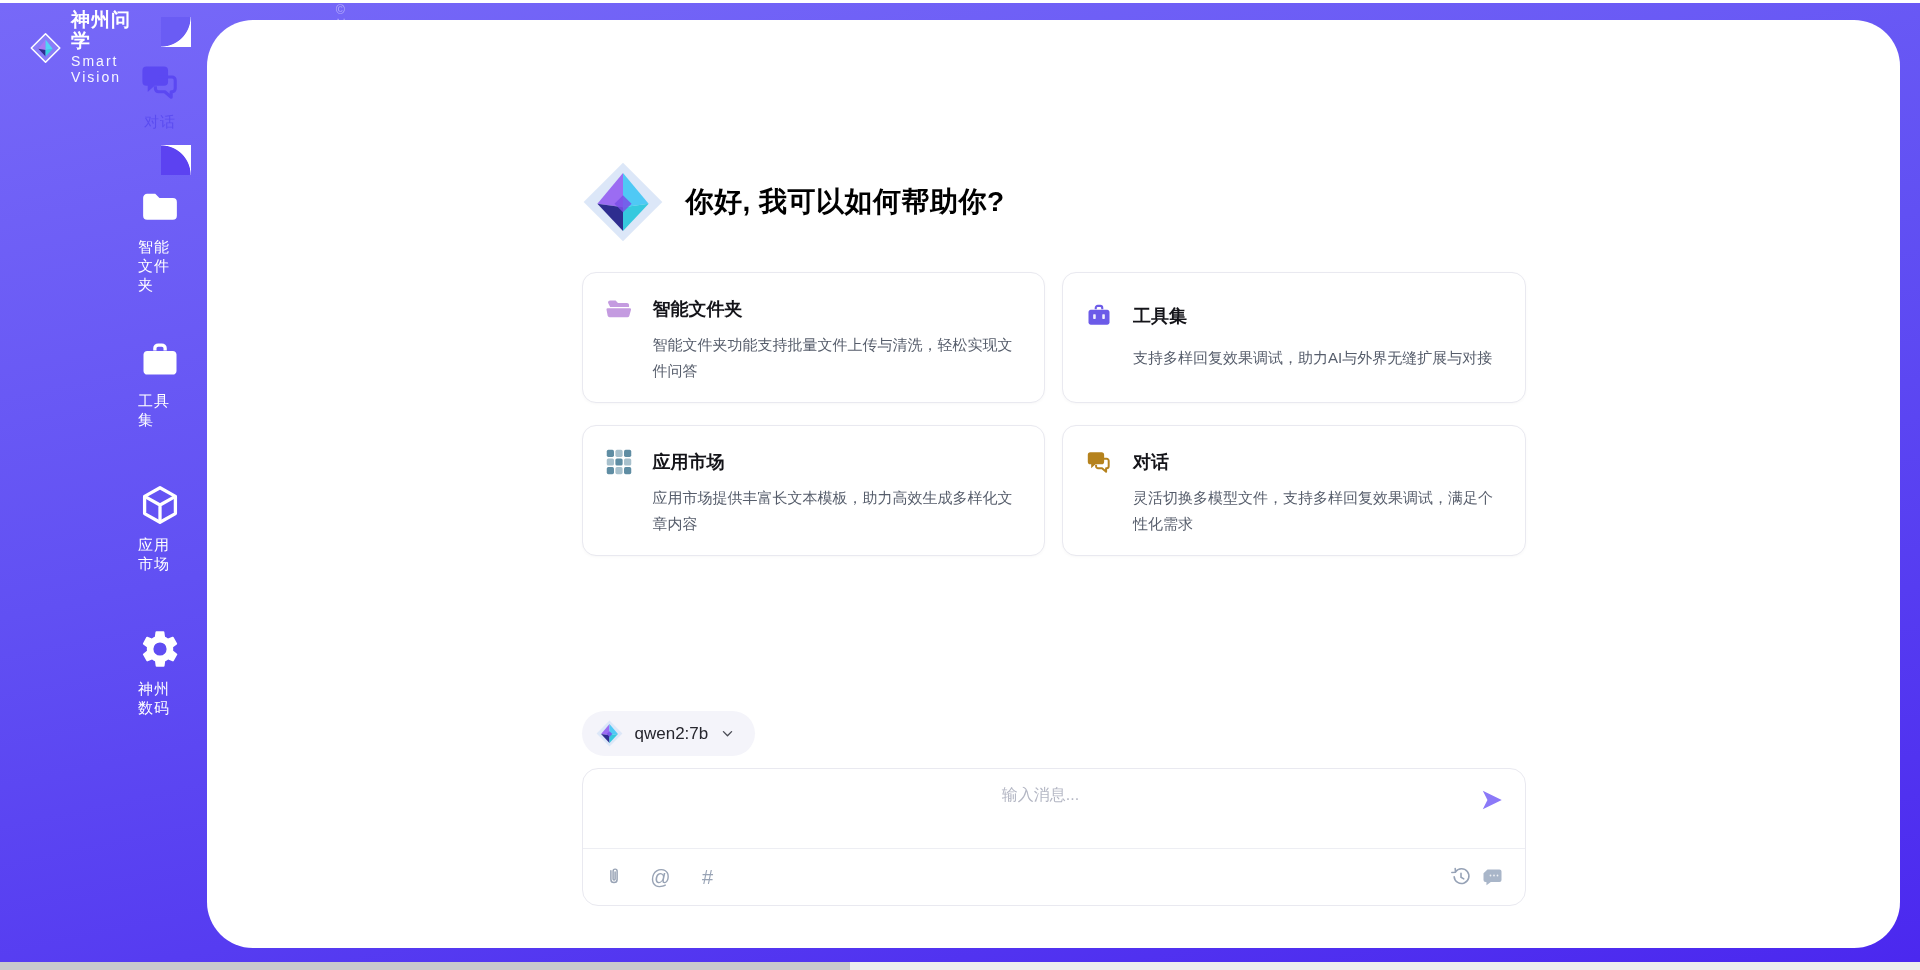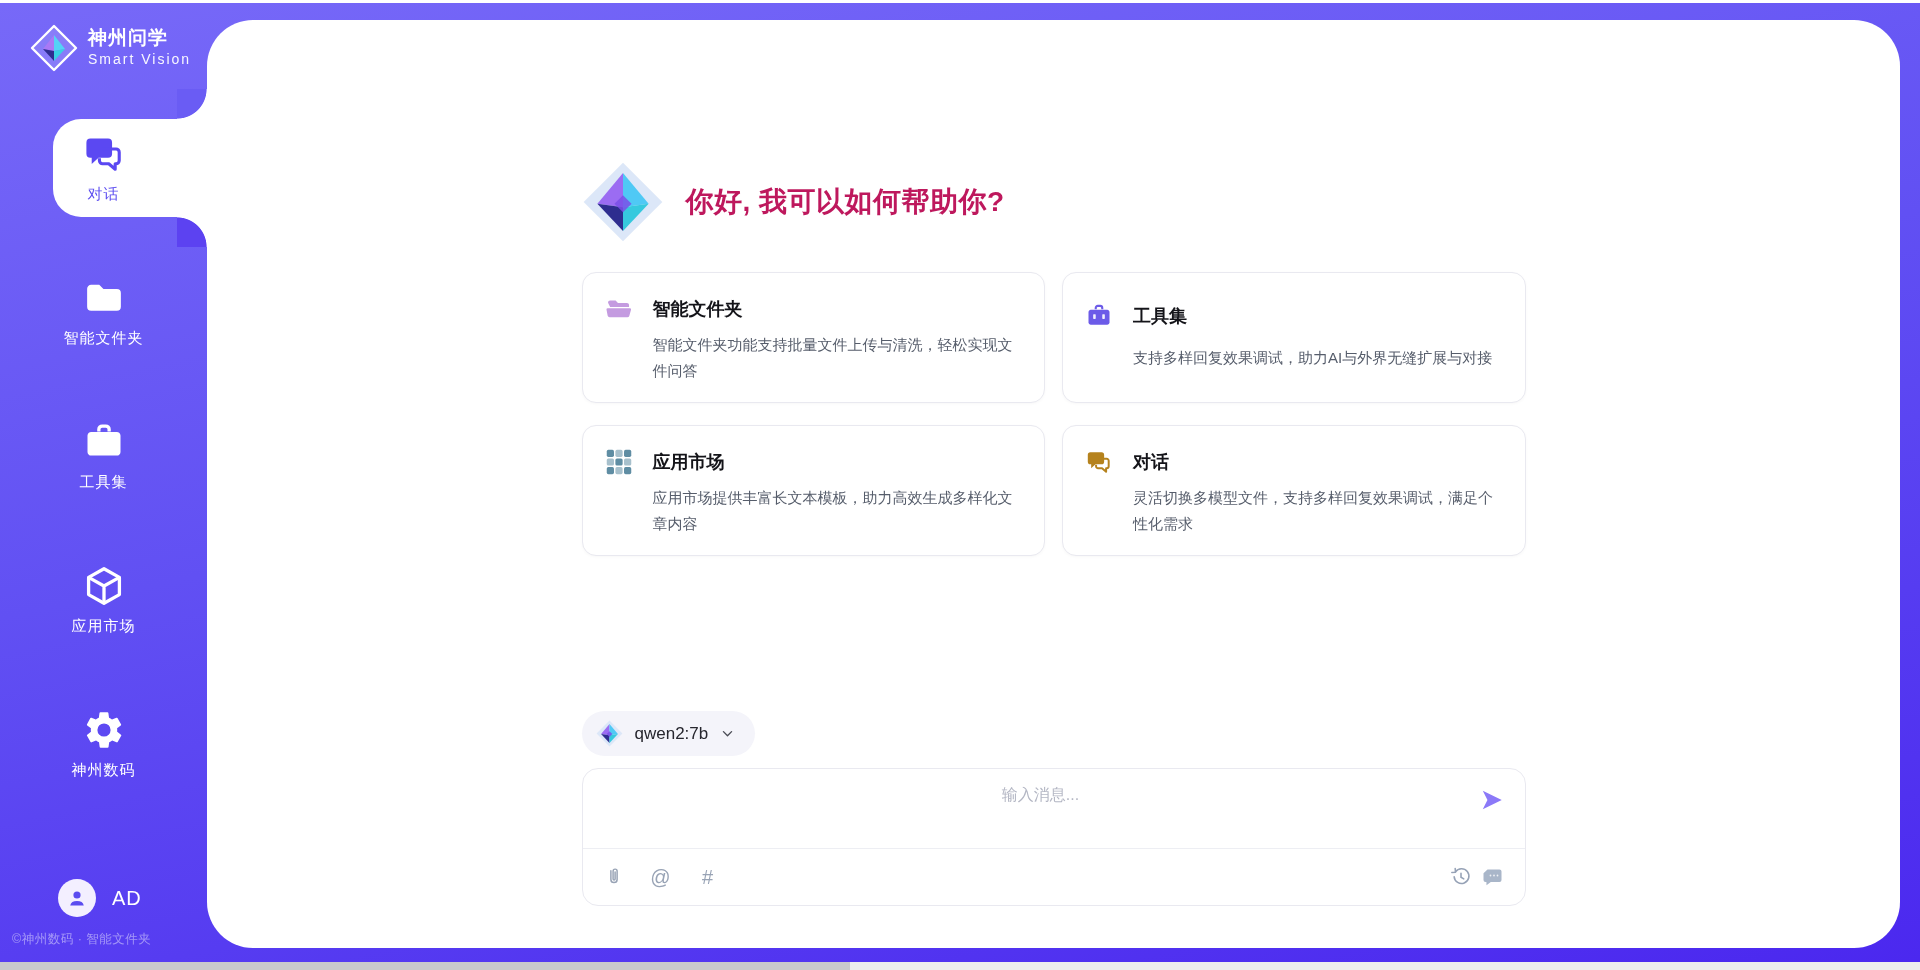--- a/index.html
+++ b/index.html
@@ -4,21 +4,21 @@
 <style>
   * { margin:0; padding:0; box-sizing:border-box; }
   html,body { width:1920px; height:970px; overflow:hidden; background:#ffffff;
               font-family:"Liberation Sans","DejaVu Sans",sans-serif; }
 
   .app { position:absolute; top:3px; left:0; right:0; bottom:8px;
          background:linear-gradient(168deg,#7769f8 0%,#6150f3 45%,#4b28ef 100%);
          display:flex; }
 
   
-  .sidebar { width:207px; flex:0 0 207px; display:flex; flex-direction:column; position:relative; color:#fff; }
+  .sidebar { width:207px; flex:0 0 207px; display:flex; flex-direction:row; position:relative; color:#fff; }
   .brand { display:flex; align-items:center; gap:10px; padding:17px 0 0 30px; height:72px; }
   .brand-name { font-size:19px; font-weight:700; letter-spacing:1px; line-height:1.1; }
   .brand-sub { font-size:14px; font-weight:400; letter-spacing:2px; opacity:.95; margin-top:2px; }
 
   .nav { margin-top:44px; display:flex; flex-direction:column; }
   .nav-item { position:relative; height:98px; margin-bottom:46px; display:flex; flex-direction:column;
               align-items:center; justify-content:center; gap:9px; cursor:pointer; z-index:1; }
   .nav-label { font-size:15px; letter-spacing:1px; color:#fff; }
   .nav-icon { width:44px; height:44px; display:flex; align-items:center; justify-content:center; color:#fff; }
   .nav-icon svg { width:100%; height:100%; }
@@ -37,21 +37,21 @@
   .avatar svg { width:24px; height:24px; }
   .user-name { font-size:20px; color:#fff; letter-spacing:1px; }
   .copyright { margin:0 0 14px 12px; font-size:12.5px; color:rgba(255,255,255,.45); letter-spacing:.5px; }
 
   
   .panel { flex:1; margin:17px 20px 14px 0; background:#fff; border-radius:46px; position:relative; }
   .content { width:944px; margin:0 auto; height:100%; display:flex; flex-direction:column; }
 
   .greeting { margin-top:138px; display:flex; align-items:center; gap:22px; }
   .greeting-logo { width:82px; height:88px; display:flex; align-items:center; justify-content:center; }
-  .greeting-text { font-size:28px; font-weight:700; color:#be185d; letter-spacing:.5px; }
+  .greeting-text { font-size:28px; font-weight:700; color:#000000; letter-spacing:.5px; }
 
   .cards { margin-top:26px; display:grid; grid-template-columns:1fr 1fr; column-gap:17px; row-gap:22px; }
   .card { border:1px solid #e9e9f0; border-radius:14px; background:#fff; min-height:128px;
           padding:22px 22px 18px 22px; cursor:pointer; box-shadow:0 1px 3px rgba(20,20,40,.03);
           display:grid; grid-template-columns:48px 1fr; grid-template-rows:auto auto; }
   .card-icon { width:28px; height:28px; grid-row:1; align-self:center; }
   .card-icon svg { width:100%; height:100%; }
   .card-title { grid-column:2; grid-row:1; font-size:18px; font-weight:700; color:#141419; align-self:center; }
   .card-desc { grid-column:2; grid-row:2; margin-top:9px; font-size:15px; line-height:26px; color:#565d6b; }
   .icon-folder-open { color:#c49be0; }

